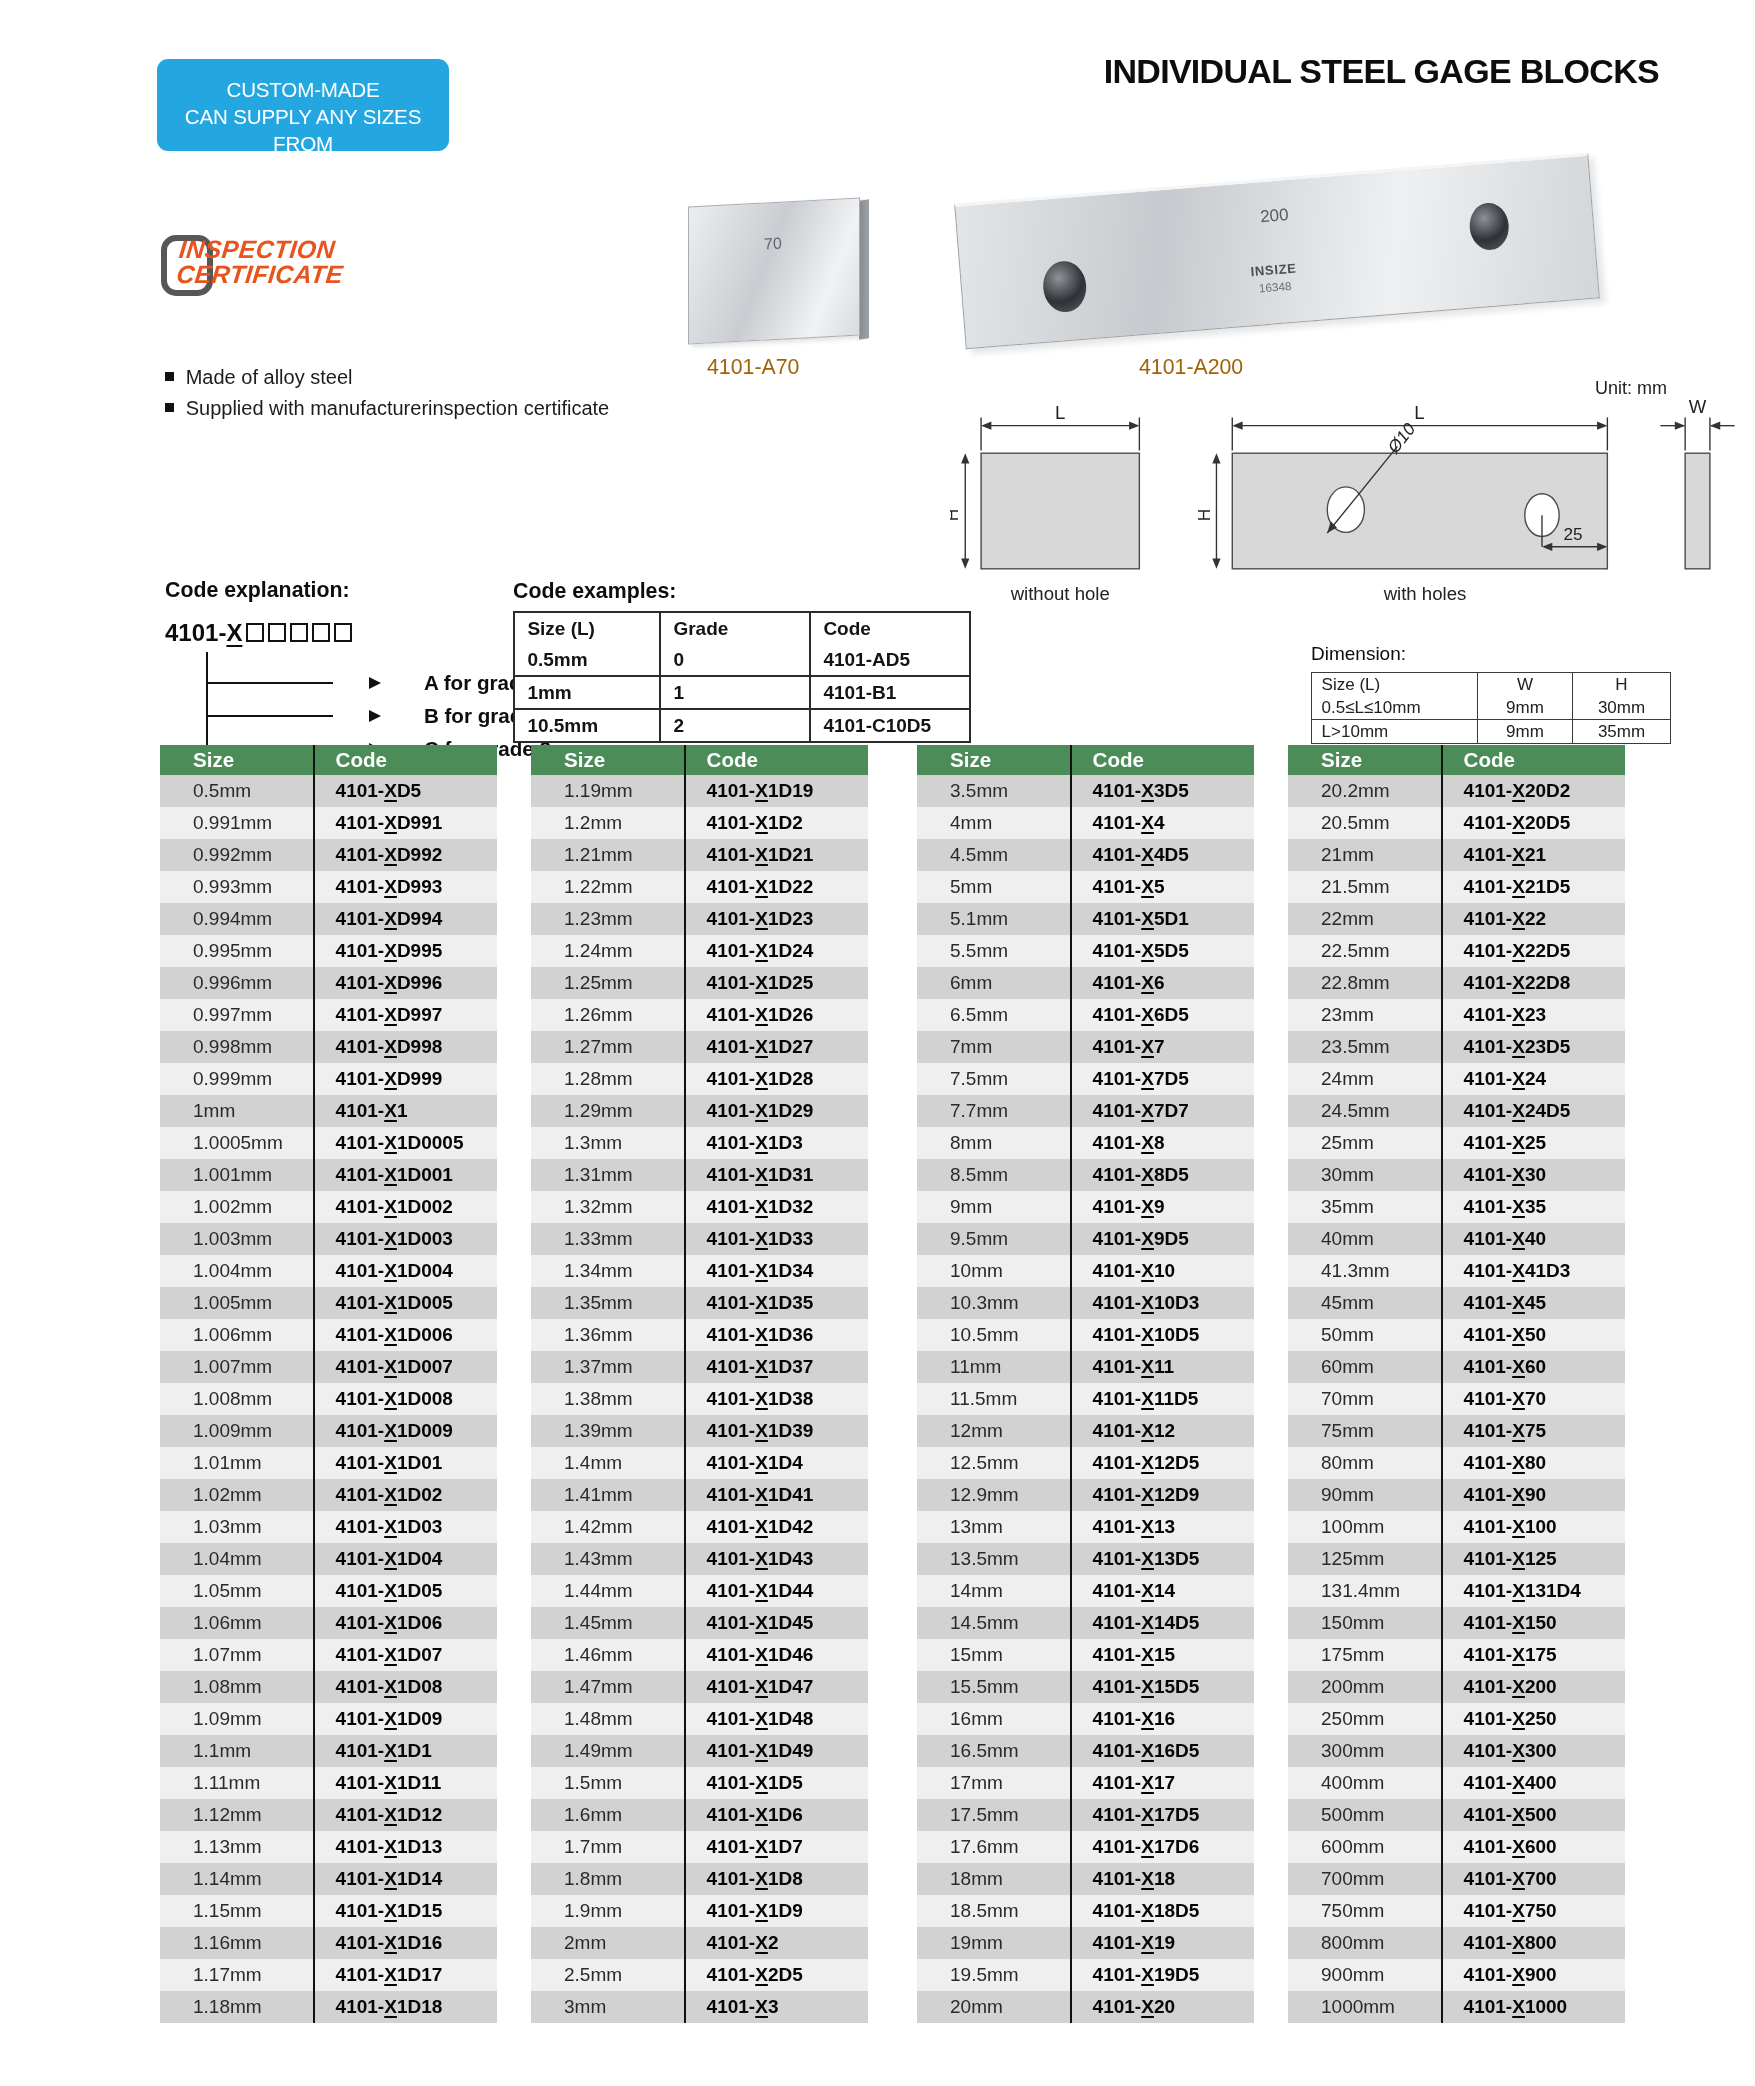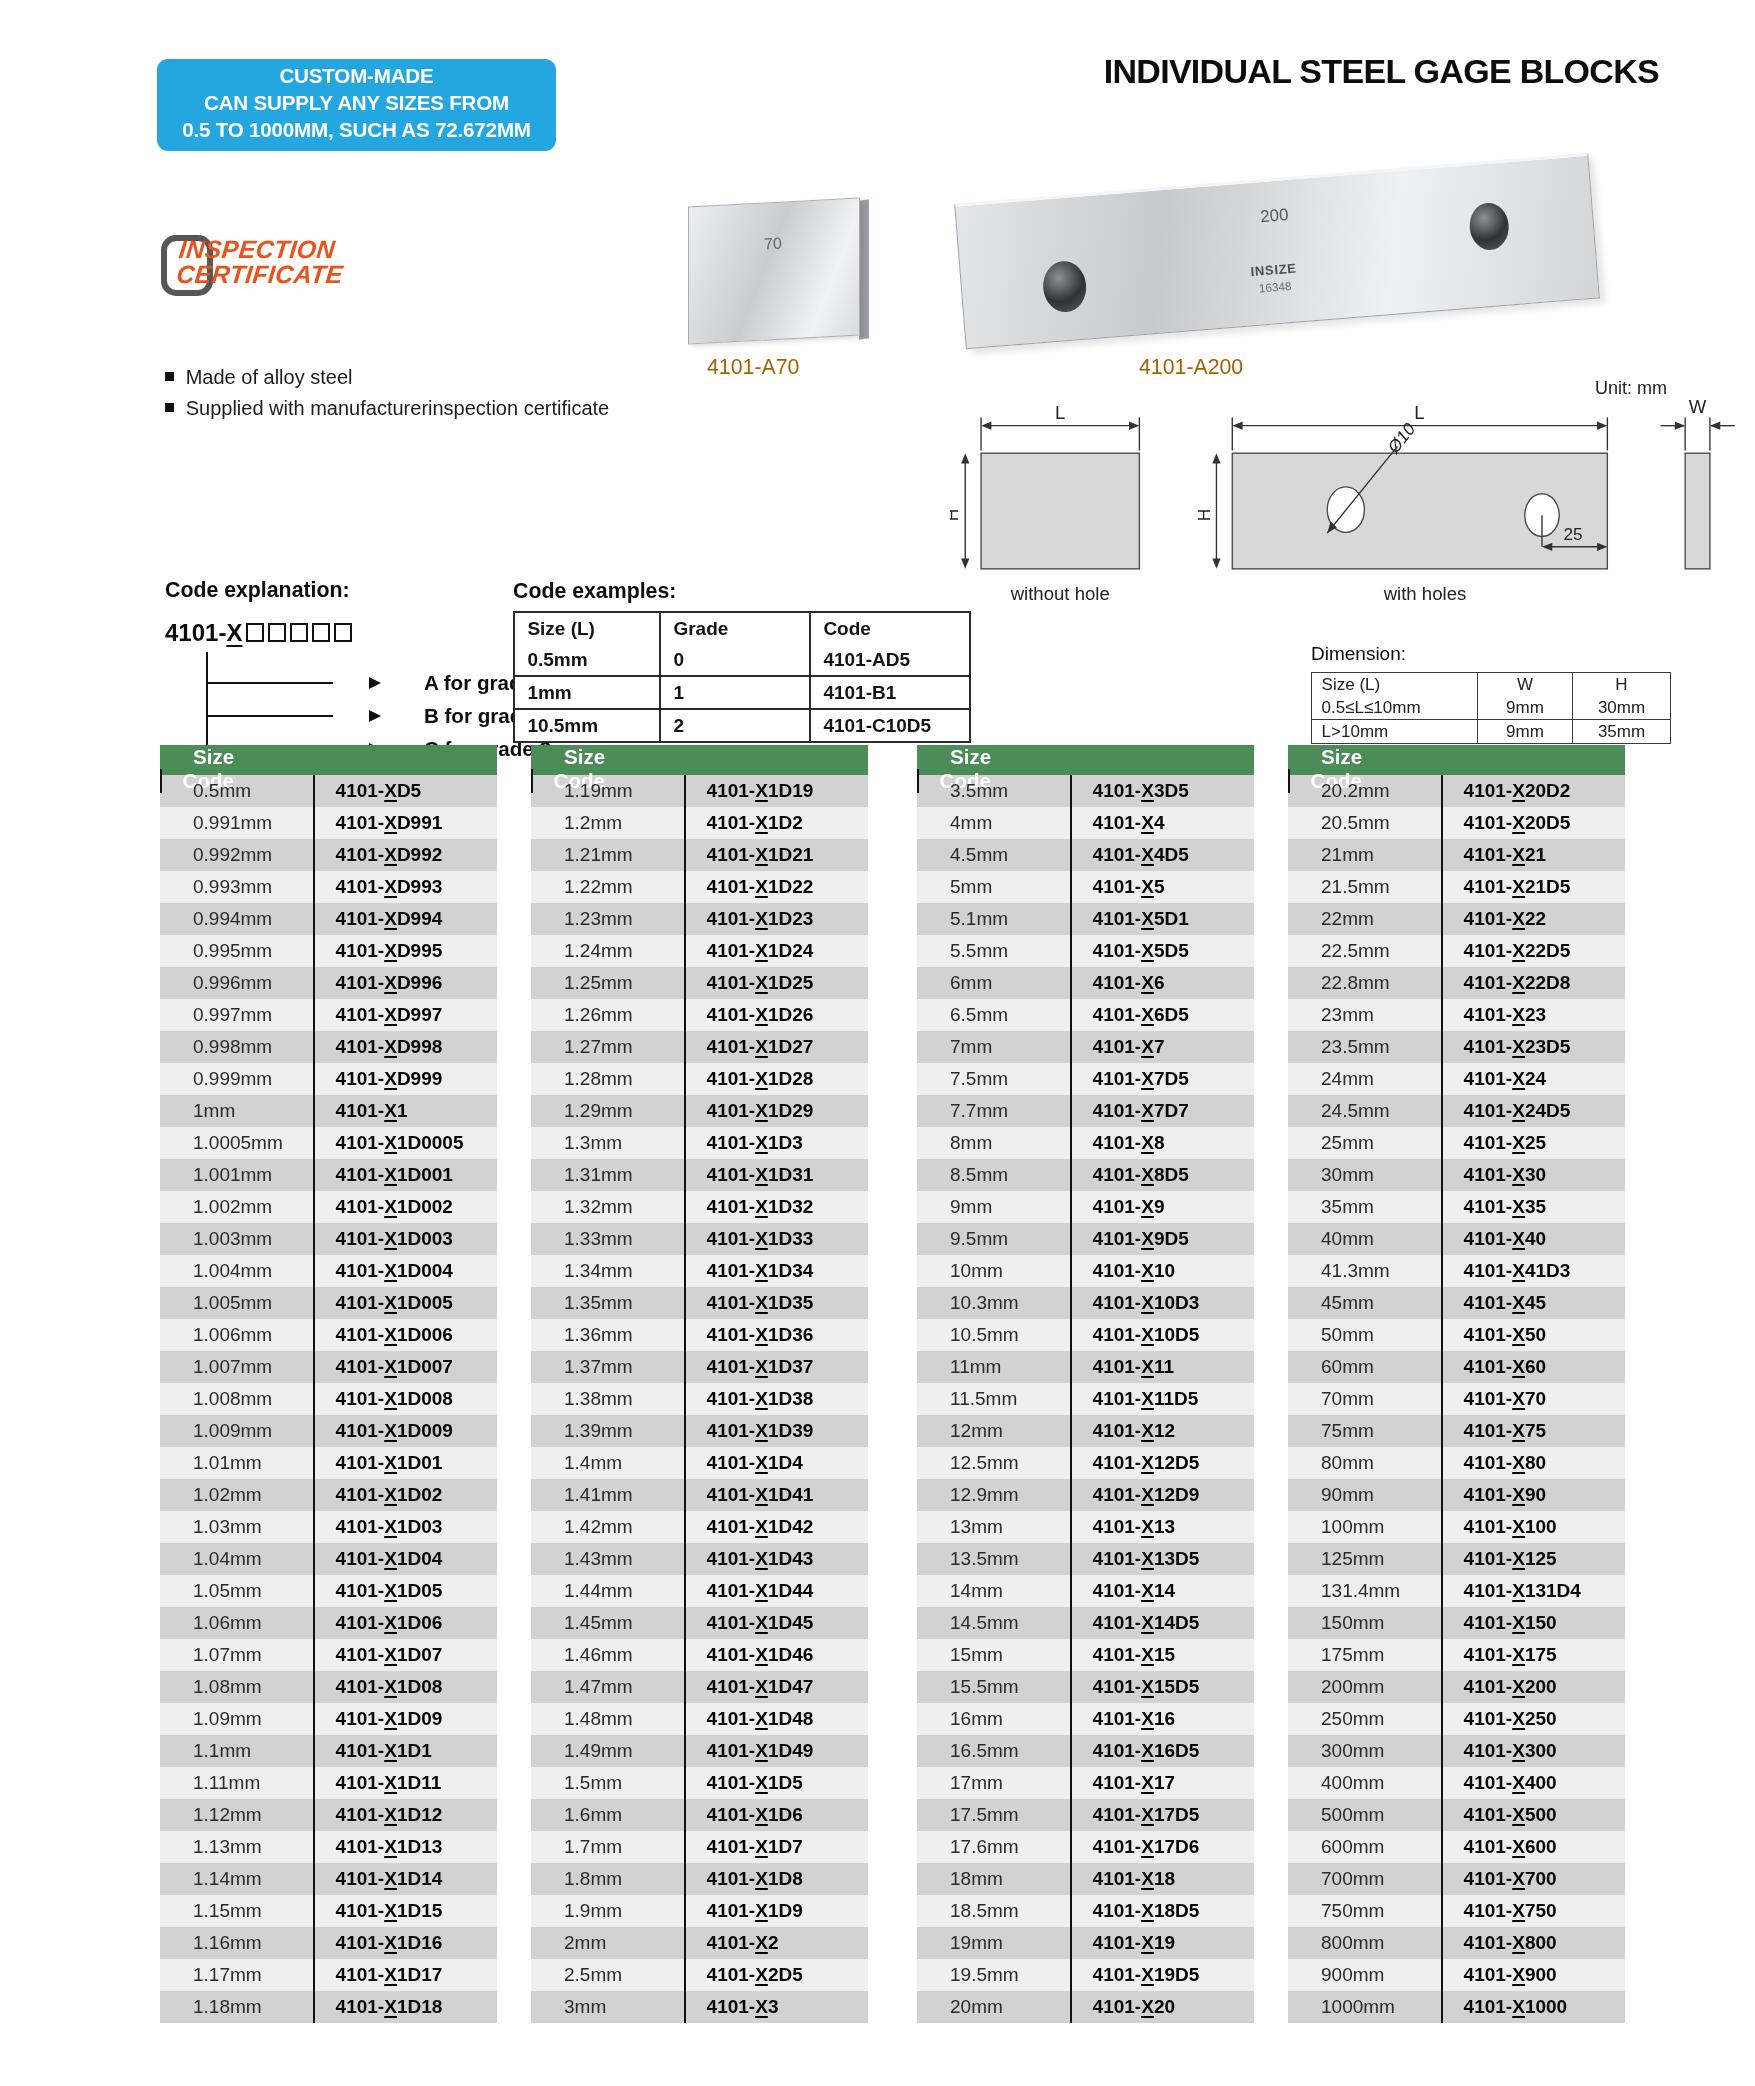--- a/index.html
+++ b/index.html
@@ -9,23 +9,23 @@
     --row-dark:#d2d2d2;
     --row-light:#efefef;
     --ink:#111;
   }
   *{margin:0;padding:0;box-sizing:border-box;}
   html,body{background:#fff;}
   body{font-family:"Liberation Sans","DejaVu Sans",sans-serif;color:var(--ink);}
   #page{position:relative;width:1756px;height:2087px;background:#ffffff;overflow:hidden;}
 
   
-  .badge{position:absolute;left:157px;top:59px;width:399px;height:92px;background:var(--badge-blue);
-    border-radius:11px;color:#fff;font-weight:700;text-align:center;font-size:20.6px;line-height:1.3;
-    padding-top:4px;letter-spacing:-0.2px;}
+  .badge{position:absolute;left:157px;top:59px;width:292px;height:92px;background:var(--badge-blue);
+    border-radius:11px;color:#fff;font-weight:400;text-align:center;font-size:20.6px;line-height:1.3;
+    padding-top:18px;letter-spacing:-0.2px;}
 
   
   .page-title{position:absolute;left:895px;top:52px;width:764px;text-align:right;
     font-size:34px;font-weight:800;letter-spacing:-0.7px;color:#0d0d0d;}
 
   
   .cert{position:absolute;left:160px;top:231px;width:248px;height:83px;}
   .cert .frame{position:absolute;left:1.4px;top:4.1px;width:52px;height:61px;border:6.2px solid #575757;border-radius:15px;}
   .cert .txt{position:absolute;left:18px;top:5.5px;font-style:italic;font-weight:800;font-size:25px;
     line-height:.98;color:var(--orange);transform:skewX(-6deg);letter-spacing:0.3px;white-space:nowrap;}
@@ -89,21 +89,21 @@
   .dim-table .row{display:flex;border-top:1.4px solid #3a3a3a;}
   .dim-table .row:first-child{border-top:none;}
   .dim-table .cell{height:23px;display:flex;align-items:center;font-size:17px;color:#222;border-left:1.4px solid #3a3a3a;}
   .dim-table .cell:first-child{border-left:none;}
   .dim-table .cell:nth-child(1){width:165px;padding-left:9.6px;}
   .dim-table .cell:nth-child(2){width:95px;justify-content:center;}
   .dim-table .cell:nth-child(3){width:98px;justify-content:center;}
 
   
   .sct-group{position:absolute;top:745px;width:337px;}
-  .sct-head{display:flex;height:30px;background:var(--green);color:#fff;font-weight:700;font-size:20.6px;flex-direction:column;}
+  .sct-head{display:flex;height:30px;background:var(--green);color:#fff;font-weight:700;font-size:20.6px;}
   .sct-head .h{display:flex;align-items:center;}
   .sct-head .h-size{width:153px;padding-left:33px;}
   .sct-head .h-code{flex:1;padding-left:20.6px;border-left:2.1px solid #111;}
   .sct-rows .row{display:flex;height:32px;}
   .sct-rows .row:nth-child(odd){background:var(--row-dark);}
   .sct-rows .row:nth-child(even){background:var(--row-light);}
   .sct-rows .cell{display:flex;align-items:center;}
   .sct-rows .c0{width:153px;padding-left:33px;font-size:19px;color:#2a2a2a;}
   .sct-rows .c1{flex:1;padding-left:20.6px;font-size:19px;font-weight:700;color:#050505;border-left:2.1px solid #111;}
   .sct-rows u{text-decoration-thickness:2.1px;text-underline-offset:3.4px;}

